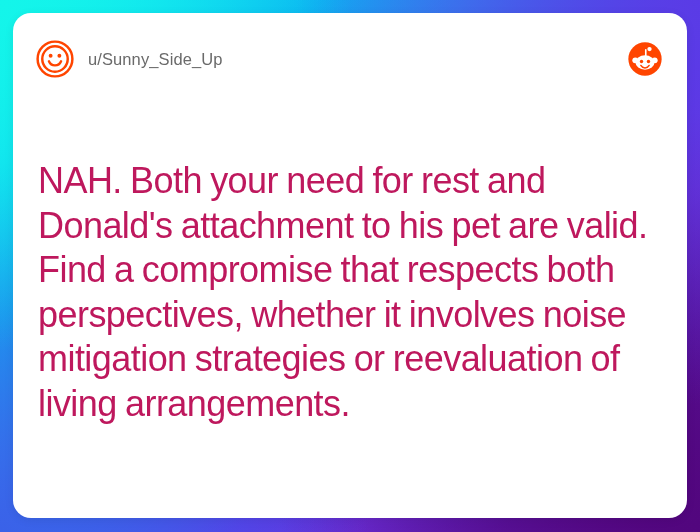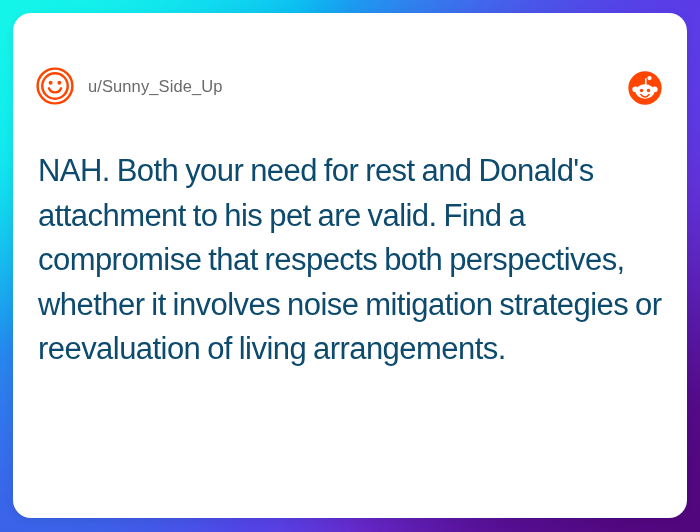--- a/index.html
+++ b/index.html
@@ -59,21 +59,21 @@
   }
 
   
   #card-header {
     position: absolute;
     left: 0;
     top: 0;
     right: 0;
     height: 92px;
     display: flex;
-    align-items: flex-end;
+    align-items: center;
     padding: 0 25px 0 23px;
     box-sizing: border-box;
   }
   #author-block {
     display: flex;
     align-items: center;
     gap: 14px;
     flex: 1 1 auto;
     min-width: 0;
   }
@@ -94,26 +94,26 @@
     width: 34px;
     height: 34px;
     flex: 0 0 34px;
     display: block;
   }
 
   
   #comment-body {
     position: absolute;
     left: 25px;
-    top: 136px;
+    top: 146px;
     right: 14px;
     font-family: "Liberation Sans", sans-serif;
-    font-size: 31px;
+    font-size: 36px;
     line-height: 44.5px;
-    color: #0c4a6e;
+    color: #be185d;
     letter-spacing: -0.55px;
     word-spacing: -1.2px;
     font-weight: 400;
     white-space: normal;
   }
 </style>
 </head>
 <body>
 
 <div id="backdrop">

